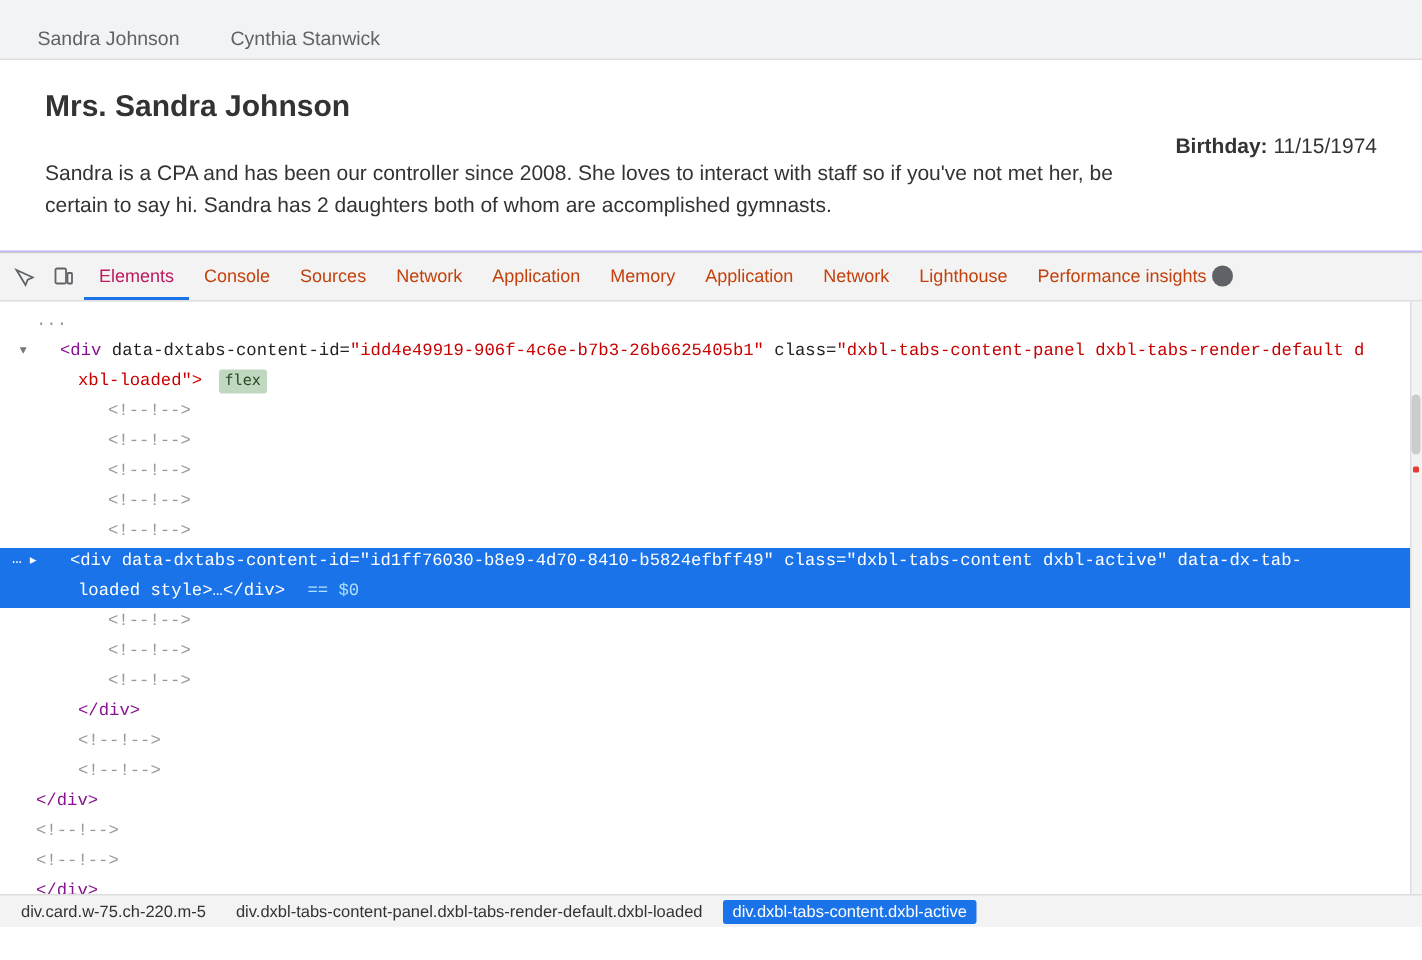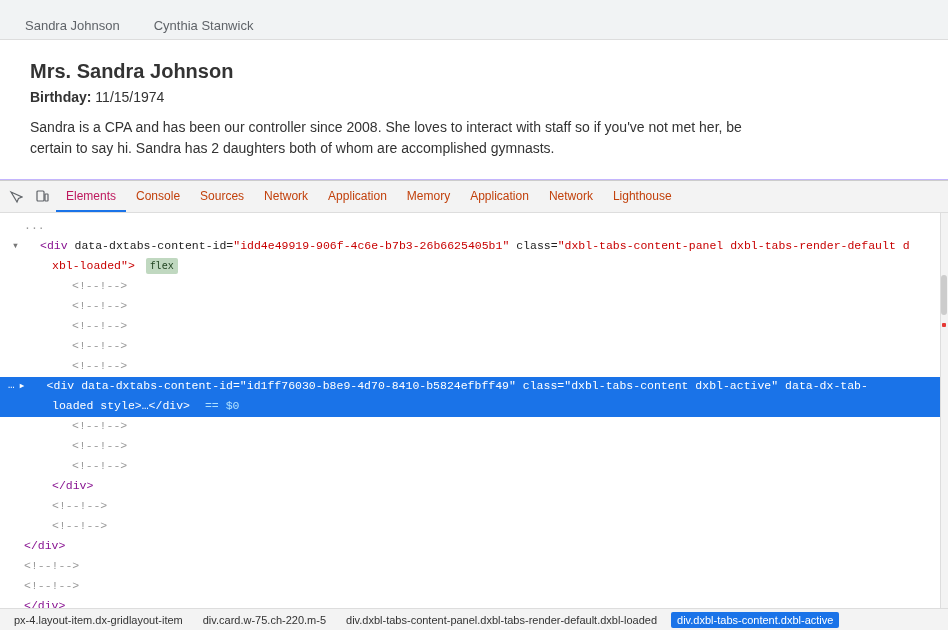--- a/index.html
+++ b/index.html
@@ -47,23 +47,23 @@
       padding: 20px 30px;
       border-bottom: 1px solid #c4b5fd;
     }
     .person-name {
       font-size: 20px;
       font-weight: bold;
       color: #333;
       margin-bottom: 6px;
     }
     .birthday-row {
-      margin-bottom: 12px;
       font-size: 14px;
       color: #333;
+      text-align: right;
     }
     .birthday-label {
       font-weight: bold;
     }
     .bio-text {
       font-size: 14px;
       color: #333;
       line-height: 1.5;
       max-width: 740px;
     }
@@ -264,20 +264,24 @@
       </div>
       <div class="devtools-tab">
         <span>Application</span>
       </div>
       <div class="devtools-tab">
         <span>Network</span>
       </div>
       <div class="devtools-tab">
         <span>Lighthouse</span>
       </div>
+      <div class="devtools-tab">
+        <span>Performance insights</span>
+        <span style="display:inline-block;width:14px;height:14px;background:#5f6368;border-radius:50%;margin-left:4px;"></span>
+      </div>
     </div>
   </div>
 
   <div class="code-row">
     <div class="devtools-code">
 
       <div class="code-line">
         <span class="line-num-dot"></span>
         <span class="expand-arrow none"></span>
         <span style="color:#999;">...</span>
@@ -401,18 +405,17 @@
     </div>
 
     <div style="width:8px; background:#f3f3f3; border-left:1px solid #ddd; flex-shrink:0; position:relative;">
       <div style="width:6px; height:40px; background:#ccc; border-radius:3px; margin:2px auto; position:absolute; right:1px; top:60px;"></div>
 
       <div style="width:4px; height:4px; background:#e53935; border-radius:1px; position:absolute; right:2px; top:110px;"></div>
     </div>
   </div>
 
   <div class="devtools-status">
-    <span class="status-item">px-4.layout-item.dx-gridlayout-item</span>
     <span class="status-item">div.card.w-75.ch-220.m-5</span>
     <span class="status-item">div.dxbl-tabs-content-panel.dxbl-tabs-render-default.dxbl-loaded</span>
     <span class="status-item active-status">div.dxbl-tabs-content.dxbl-active</span>
   </div>
 </div>
 
 </body></html>

